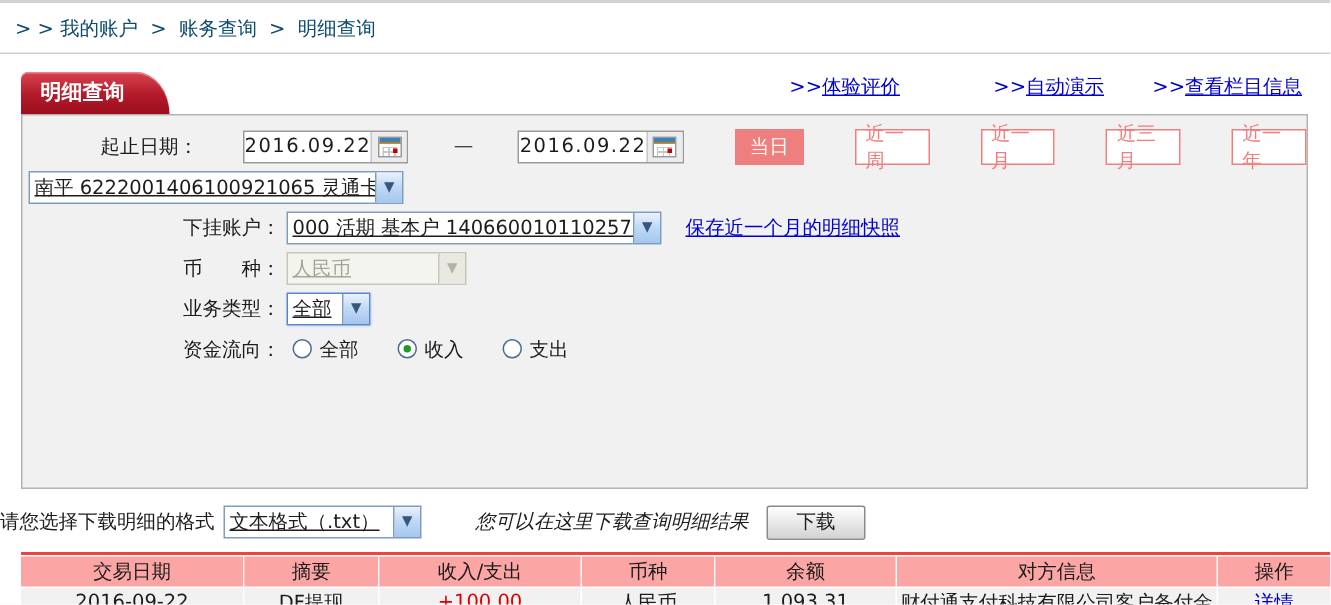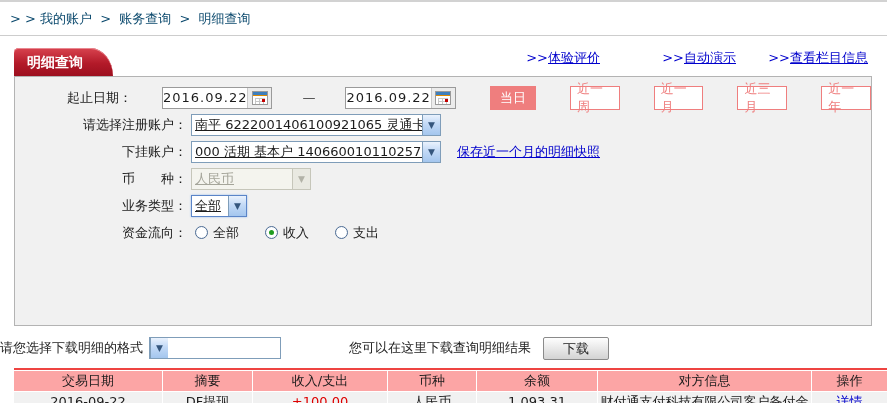--- a/index.html
+++ b/index.html
@@ -70,21 +70,21 @@
   
   .query-wrap { margin-top:22px; text-align:center; }
   .btn-query { display:inline-block; width:76px; height:27px; line-height:25px;
     border:1px solid #3b6e9b; border-radius:4px; font-weight:bold; font-size:14px;
     letter-spacing:5px; padding-left:5px; color:#16365c; text-align:center; cursor:pointer;
     background:linear-gradient(#f4fbfe,#c4e5f3 45%,#7ec5e4 60%,#a2d8ef);
     box-shadow:inset 0 0 0 1px #ddf0f9; }
   
   .dl-row { margin-top:9px; height:26px; display:flex; align-items:center; justify-content:flex-start; }
   .dl-label { margin-right:6px; }
-  .dl-hint { margin-left:68px; }
+  .dl-hint { margin-left:36px;font-style:italic; }
   .btn-dl { width:66px; height:23px; line-height:21px; margin-left:12px; text-align:center;
     border:1px solid #8a8a8a; border-radius:2px; color:#222; cursor:pointer;
     background:linear-gradient(#fefefe,#e6e6e6 55%,#d3d3d3); }
   
   .red-line { margin:7px 0 0 14px; height:2px; background:#ee4441; }
   table { margin-left:14px; width:873px; border-collapse:separate; border-spacing:0 1px; }
   th, td { font-weight:normal; text-align:center; white-space:nowrap; overflow:hidden; }
   th { height:20px; background:#fca5a5; border-right:1px solid #fff;margin-left:32px; }
   td { height:19px; background:#f1f1f1; border-right:1px solid #fff; }
   th:last-child, td:last-child { border-right:none; }
@@ -141,21 +141,20 @@
       </div>
       <span class="qb active">当日</span>
       <span class="qb">近一周</span>
       <span class="qb">近一月</span>
       <span class="qb">近三月</span>
       <span class="qb">近一年</span>
     </div>
   </div>
 
   <div class="row">
-    <span class="lbl">请选择注册账户：</span>
     <div class="sel w250" style="margin-left:4px;">
       <span class="sel-text">南平 6222001406100921065 灵通卡</span>
       <span class="sel-arrow">▼</span>
     </div>
   </div>
 
   <div class="row">
     <span class="lbl">下挂账户：</span>
     <div class="sel w250" style="margin-left:4px;">
       <span class="sel-text">000 活期 基本户 1406600101102571848</span>
@@ -196,20 +195,21 @@
         <span>支出</span>
       </span>
     </div>
   </div>
 
 </div>
 
 <div class="dl-row">
   <span class="dl-label">请您选择下载明细的格式</span>
   <div class="sel w132">
+    <span class="sel-text">文本格式（.txt）</span>
     <span class="sel-arrow">▼</span>
   </div>
   <span class="dl-hint">您可以在这里下载查询明细结果</span>
   <span class="btn-dl">下载</span>
 </div>
 
 <div class="red-line"></div>
 
 <table>
   <colgroup>

